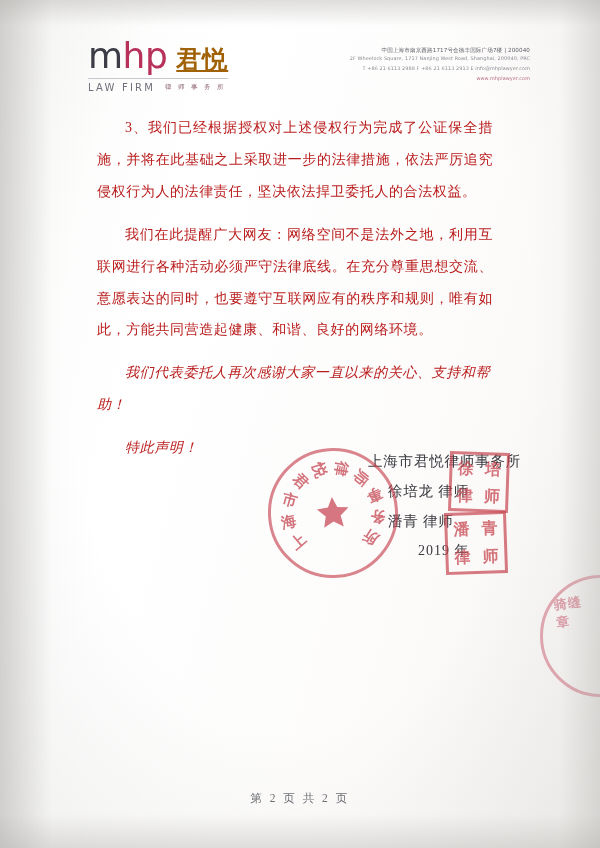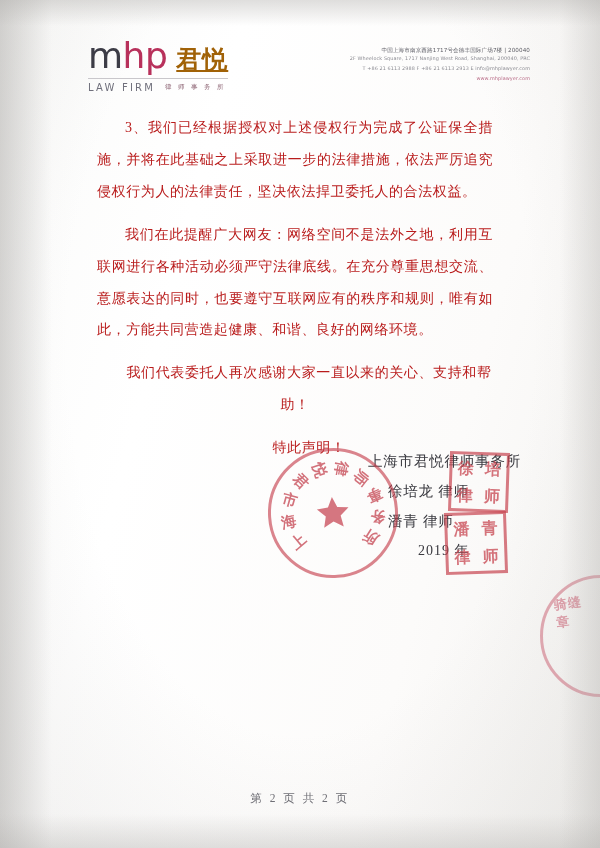--- a/index.html
+++ b/index.html
@@ -139,21 +139,21 @@
     font-family: "Liberation Serif", "DejaVu Serif", serif;
     font-size: 14px;
     color: #b91c1c;
     line-height: 2.28;
     text-align: justify;
     text-justify: inter-ideograph;
     letter-spacing: 0.6px;
     margin: 0 16px 11px 0;
     text-indent: 2em;
   }
-  .para.no-justify { text-align: center; }
+  .para.no-justify { text-align: left; font-style: italic; }
 
   
   .sign-zone {
     position: absolute;
     left: 250px;
     top: 430px;
     width: 300px;
     height: 170px;
   }
   .sign-line {

